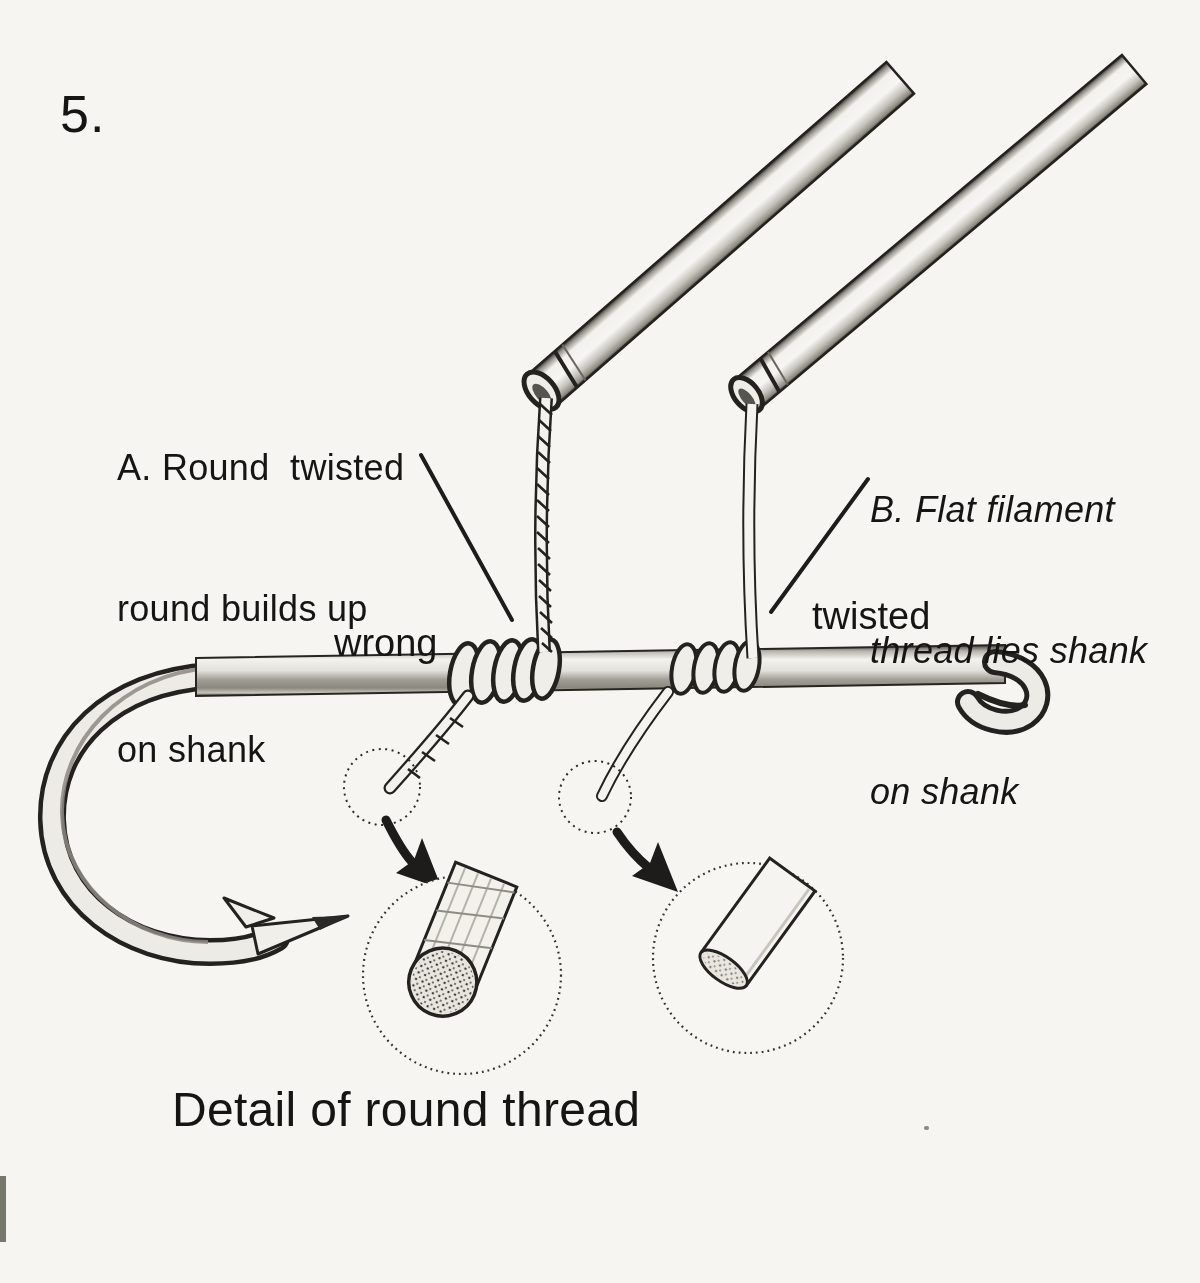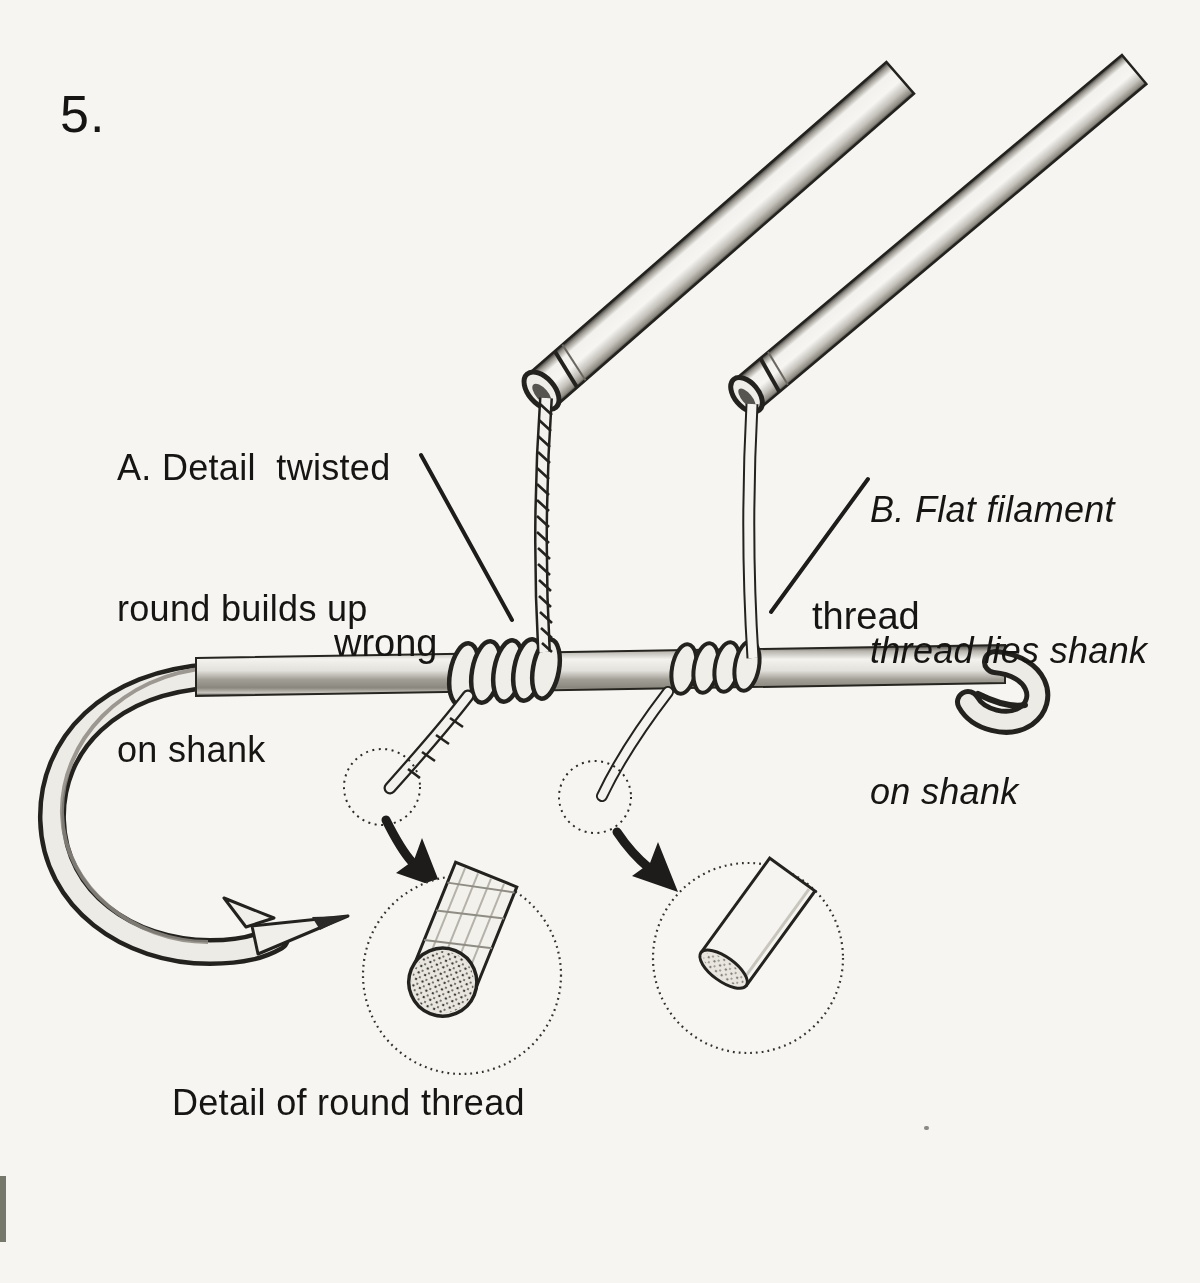--- a/index.html
+++ b/index.html
@@ -11,21 +11,21 @@
   }
   .art{position:absolute;left:0;top:0;}
   .txt{position:absolute;white-space:pre;}
   .fig-num{left:60px;top:84px;font-size:52px;letter-spacing:1px;}
   .label-block{font-size:36px;line-height:47px;letter-spacing:.3px;}
   .label-a{left:117px;top:350px;}
   .label-b{left:870px;top:392px;font-style:italic;}
   .tag-word{font-size:38px;}
   .wrong{left:334px;top:622px;}
   .correct{left:812px;top:595px;}
-  .caption{font-size:36px;letter-spacing:.3px;}
+  .caption{font-size:48px;letter-spacing:.3px;}
   .cap-round{left:172px;top:1082px;}
   .cap-flat{left:662px;top:1082px;}
   .speck{position:absolute;left:924px;top:1126px;width:5px;height:4px;background:#8a8a85;border-radius:2px;}
   .edge-artifact{position:absolute;left:0;top:1176px;width:6px;height:66px;background:#5f6253;opacity:.85;}
 </style>
 </head>
 <body>
 
 <div class="page">
 
@@ -163,34 +163,34 @@
       <ellipse cx="1" cy="0" rx="9" ry="24" fill="url(#stip)" opacity="0.6"></ellipse>
     </g>
 
     <line x1="421" y1="455" x2="512" y2="620" stroke="#1d1c1a" stroke-width="4" stroke-linecap="round"></line>
     <line x1="868" y1="479" x2="771" y2="612" stroke="#1d1c1a" stroke-width="4" stroke-linecap="round"></line>
   </svg>
 
   <div class="txt fig-num">5.</div>
 
   <div class="txt label-block label-a">
-    <div>A. Detail  twisted</div>
+    <div>A. Round  twisted</div>
     <div>round builds up</div>
     <div>on shank</div>
   </div>
 
   <div class="txt label-block label-b">
     <div>B. Flat filament</div>
     <div>thread lies shank</div>
     <div>on shank</div>
   </div>
 
   <div class="txt tag-word wrong">wrong</div>
 
-  <div class="txt tag-word correct">thread</div>
+  <div class="txt tag-word correct">twisted</div>
 
   <div class="txt caption cap-round">Detail of round thread</div>
 
 
   <div class="speck"></div>
   <div class="edge-artifact"></div>
 
 </div>
 
 </body></html>

